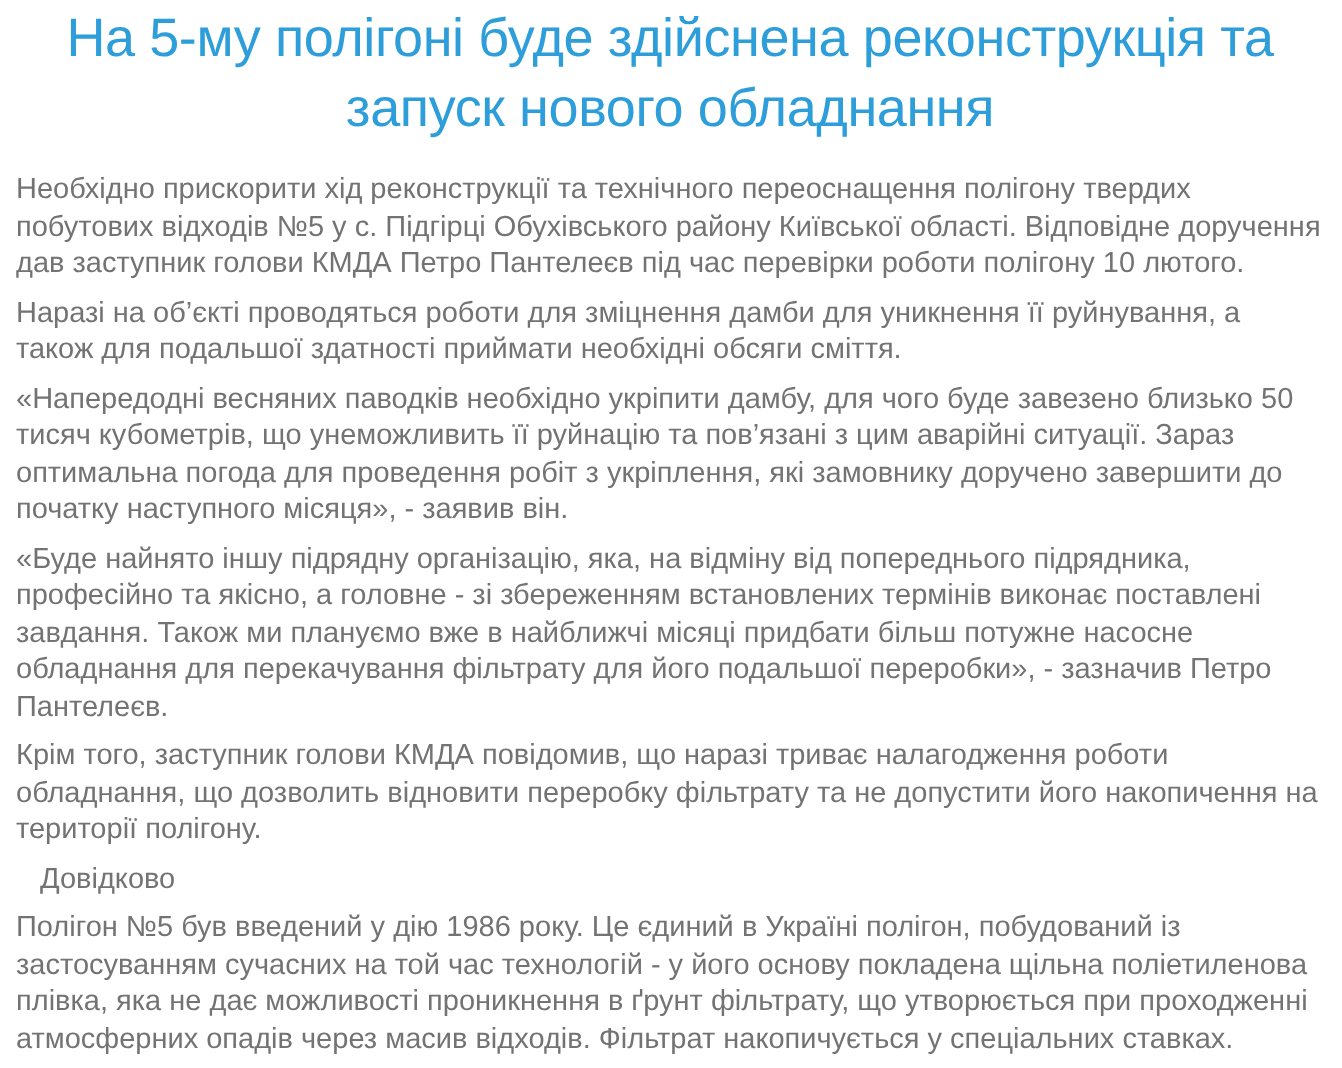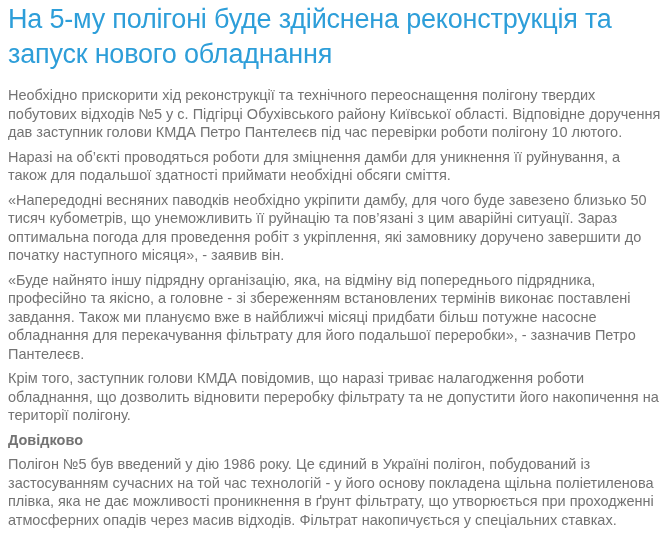--- a/index.html
+++ b/index.html
@@ -18,31 +18,33 @@
     width: 671px;
     padding: 2px 9px 0 8px;
   }
   .article-title {
     margin: 0 0 14px 0;
     color: #2d9ed9;
     font-size: 27px;
     line-height: 35px;
     font-weight: 400;
     letter-spacing: -0.2px;
+    text-align: center;
   }
   .para {
     margin: 0 0 6px 0;
     color: #737373;
     font-size: 14.5px;
     line-height: 18.5px;
     font-weight: 400;
   }
   .para.bold {
-    font-weight: bold;
+    font-weight: normal;
     margin-top: 2px;
+    margin-left: 12px;
   }
 </style>
 </head>
 <body>
 
 <main class="page">
   <h1 class="article-title">На 5-му полігоні буде здійснена реконструкція та запуск нового обладнання</h1>
 
   <p class="para">Необхідно прискорити хід реконструкції та технічного переоснащення полігону твердих побутових відходів №5 у с. Підгірці Обухівського району Київської області. Відповідне доручення дав заступник голови КМДА Петро Пантелеєв під час перевірки роботи полігону 10 лютого.</p>
 

